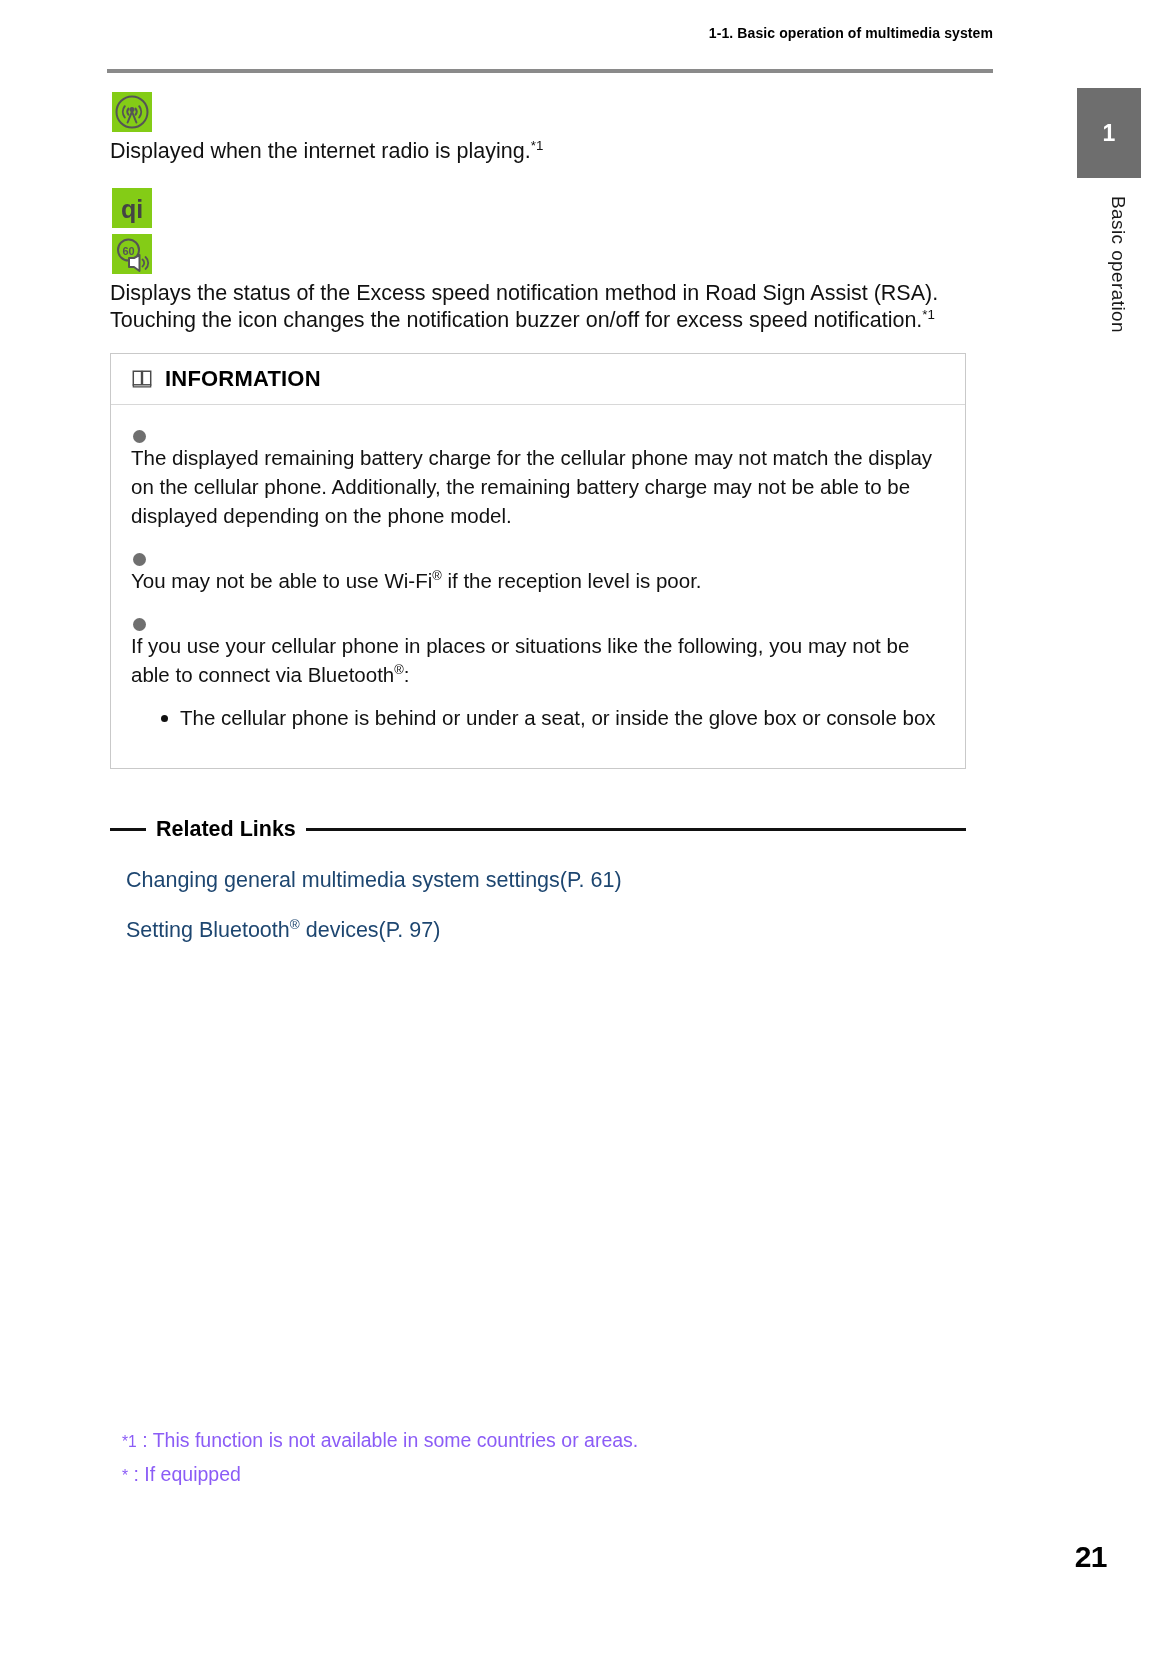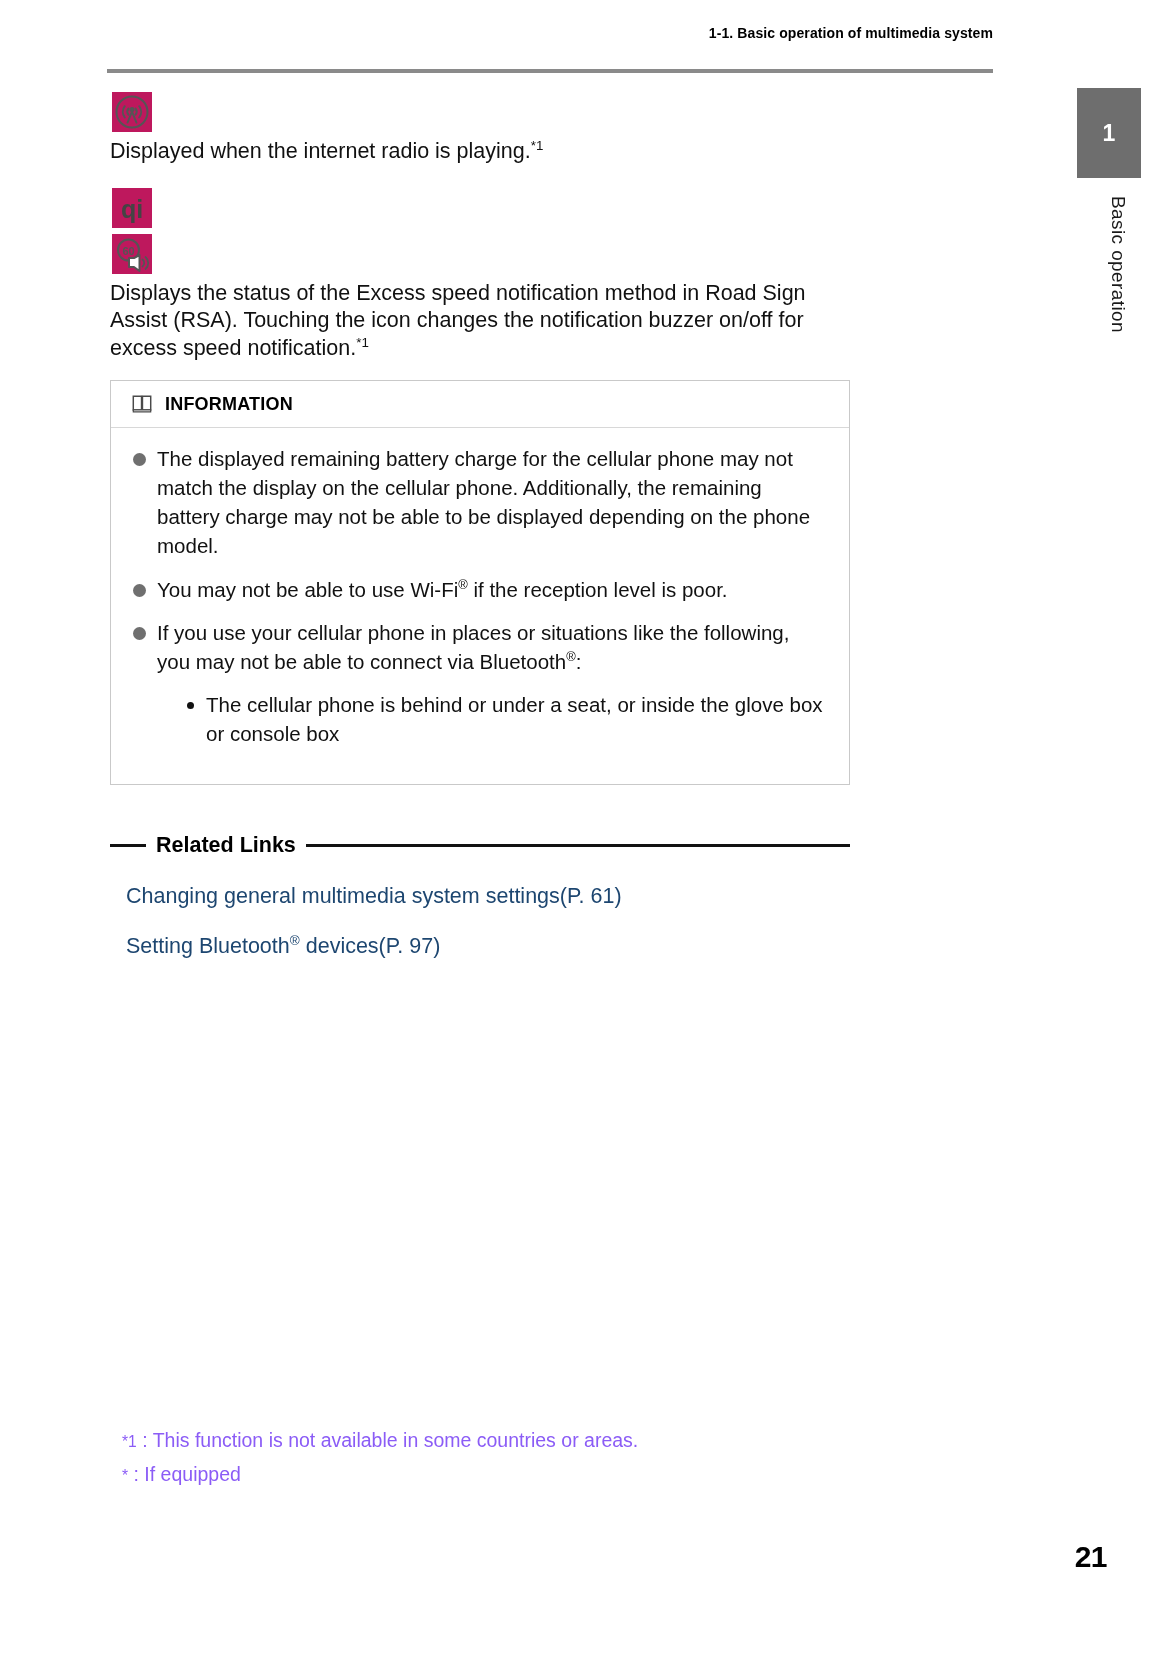--- a/index.html
+++ b/index.html
@@ -71,30 +71,30 @@
     text-orientation: mixed;
     letter-spacing: 0.4px;
     white-space: nowrap;
   }
 
   
   .content {
     position: absolute;
     left: 110px;
     top: 92px;
-    width: 740px;
+    width: 856px;
   }
 
   
   .icon-box {
     display: block;
     margin: 0 0 6px 2px;
     width: 40px;
     height: 40px;
-    background: #be185d;
+    background: #84cc16;
     position: relative;
   }
   .icon-box svg { display: block; }
 
   .para {
     font-size: 21.5px;
     line-height: 1.28;
     color: #111;
     margin: 0 0 22px 0;
   }
@@ -117,33 +117,34 @@
     background: #fff;
   }
   .info-head {
     display: flex;
     align-items: center;
     gap: 12px;
     padding: 12px 0 12px 20px;
     border-bottom: 1px solid #d8d8d8;
   }
   .info-head-title {
-    font-size: 18px;
+    font-size: 22px;
     font-weight: bold;
     letter-spacing: 0.2px;
   }
   .book-icon { width: 22px; height: 22px; display: block; }
 
   .info-body {
     padding: 16px 22px 20px 20px;
   }
   .bullet-row {
     display: flex;
     align-items: flex-start;
     margin-bottom: 14px;
+    flex-direction: column;
   }
   .bullet-row:last-child { margin-bottom: 2px; }
   .dot {
     flex: 0 0 auto;
     width: 13px;
     height: 13px;
     border-radius: 50%;
     background: #6f6f6f;
     margin: 9px 11px 0 2px;
   }

